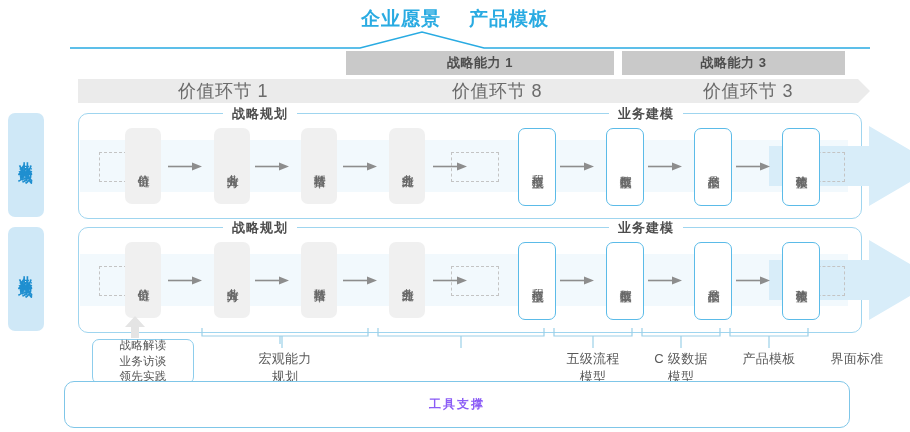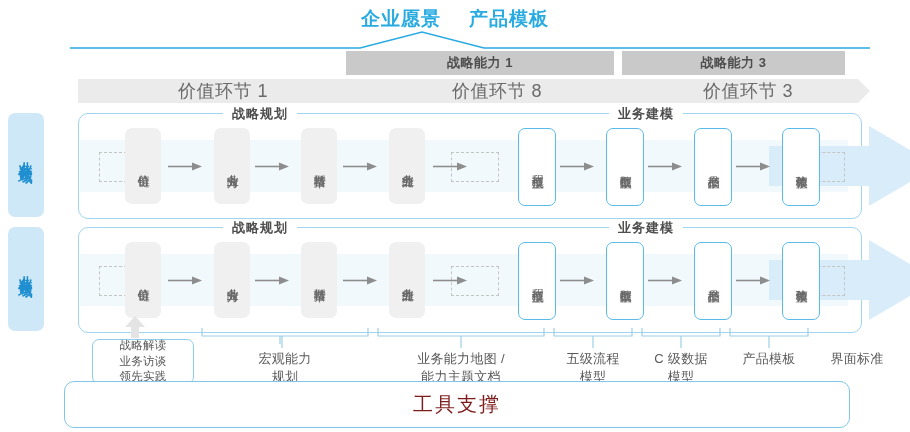--- a/index.html
+++ b/index.html
@@ -122,21 +122,21 @@
     letter-spacing:.3px;
   }
   .upArrow{position:absolute;left:124px;top:-16px;width:22px;height:22px;}
 
   
   .toolbar{
     position:absolute;left:64px;top:381px;width:784px;height:45px;
     border:1.3px solid #7fc6e8;border-radius:10px;background:#ffffff;
     display:flex;align-items:center;justify-content:center;
   }
-  .toolbar .t{color:#7f1d1d;font-size:20px;font-weight:normal;letter-spacing:2px;}
+  .toolbar .t{color:#8b5cf6;font-size:12px;font-weight:bold;letter-spacing:2px;}
 </style>
 </head>
 <body>
 
 <div class="stage">
 
   <div class="top-titles">
     <div class="top-title">企业愿景</div>
     <div class="top-title">产品模板</div>
   </div>
@@ -343,21 +343,20 @@
     </svg>
 
     <svg class="brace" style="left:724px;top:-4px;width:90px;height:22px;" viewBox="0 0 90 22">
       <path d="M6,0 L6,8 L84,8 L84,0" fill="none" stroke="#9bd0e8" stroke-width="1.2"></path>
       <line x1="45" y1="8" x2="45" y2="20" stroke="#9bd0e8" stroke-width="1.2"></line>
     </svg>
 
     <div class="ann-box">战略解读<br>业务访谈<br>领先实践</div>
 
     <div class="ann-text" style="left:205px;top:18px;width:160px;">宏观能力<br>规划</div>
-    <div class="ann-text" style="left:381px;top:18px;width:160px;">业务能力地图 /<br>能力主题文档</div>
     <div class="ann-text" style="left:508px;top:18px;width:170px;">五级流程<br>模型</div>
     <div class="ann-text" style="left:596px;top:18px;width:170px;">C 级数据<br>模型</div>
     <div class="ann-text" style="left:684px;top:18px;width:170px;">产品模板</div>
     <div class="ann-text" style="left:772px;top:18px;width:170px;">界面标准</div>
   </div>
 
   <div class="toolbar">
     <div class="t">工具支撑</div>
   </div>
 

